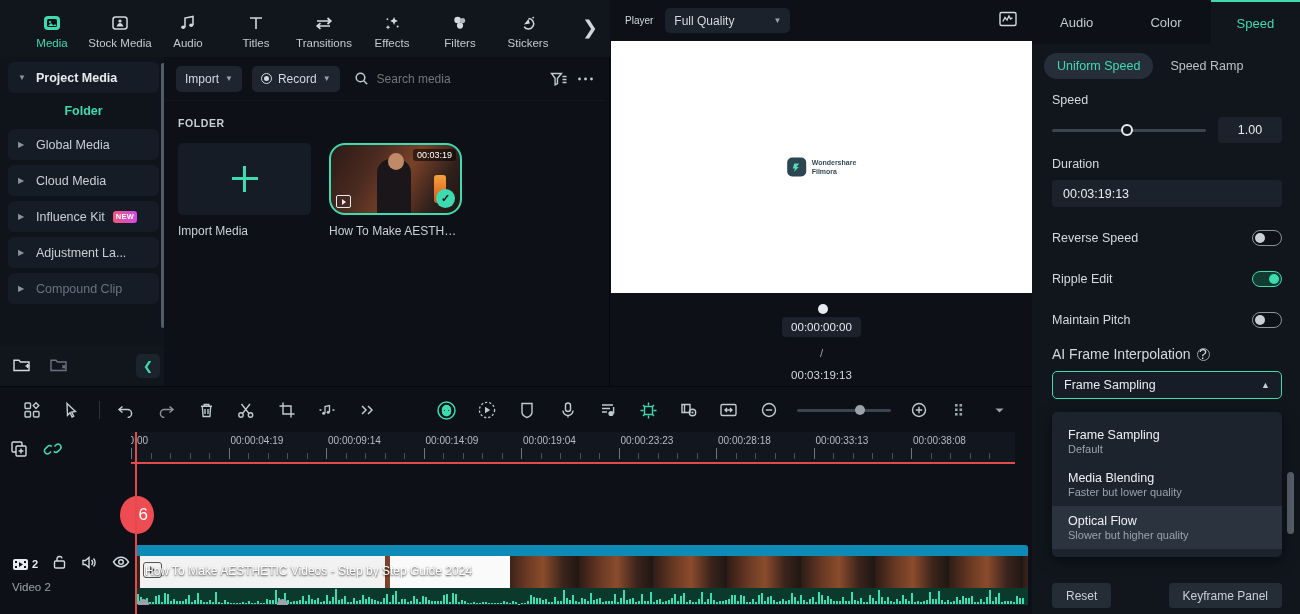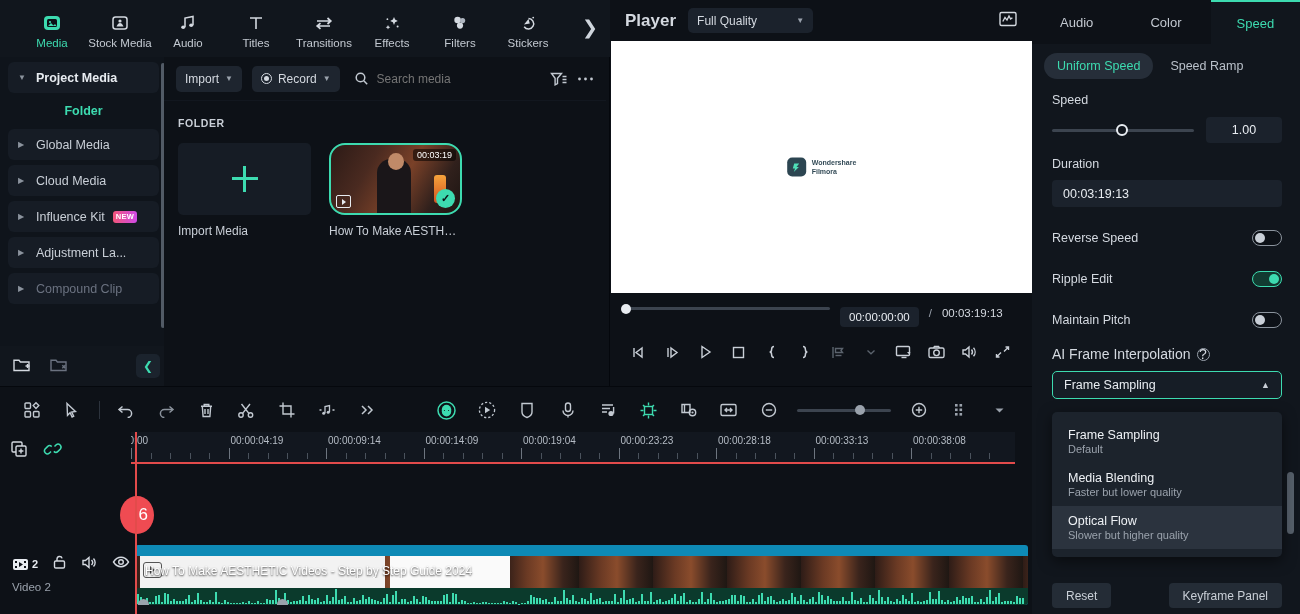--- a/index.html
+++ b/index.html
@@ -142,36 +142,36 @@
   .thumb-label {
     font-size: 12px; color: #c9cfd7; margin-top: 9px; white-space: nowrap;
     overflow: hidden; text-overflow: ellipsis; width: 133px;
   }
 
   
   .player {
     position: absolute; left: 611px; top: 0; width: 421px; height: 386px; background: #0d1117;
   }
   .player-head { height: 41px; display: flex; align-items: center; padding: 0 14px; gap: 12px; }
-  .player-head .plab { font-size: 17px; color: #d4d9e0; font-weight: bold; }
+  .player-head .plab { font-size: 10px; color: #d4d9e0; }
   .qual-select {
     height: 25px; border-radius: 5px; background: #1b222c; display: flex; align-items: center;
     justify-content: space-between; padding: 0 9px; width: 125px; font-size: 12px;
     color: #d4d9e0; cursor: pointer;
   }
   .qual-select .cv { font-size: 8px; color: #9aa2ac; }
   .scope-ic { margin-left: auto; cursor: pointer; color: #d4d9e0; }
   .canvas {
     position: absolute; left: 611px; top: 41px; width: 421px; height: 252px; background: #fff;
   }
   .wm { position: absolute; left: 50%; top: 50%; transform: translate(-50%,-50%); display: flex; align-items: center; gap: 6px; opacity: .9; }
   .wm-box { width: 19px; height: 19px; border-radius: 5px; background: #16313f; display:flex; align-items:center; justify-content:center; }
   .wm-txt { font-size: 7px; line-height: 1.25; color: #16313f; font-weight: bold; }
   .player-foot { position: absolute; left: 611px; top: 293px; width: 421px; height: 93px; background: #0d1117; }
-  .seek-row { display: flex; align-items: flex-start; padding: 14px 14px 0 14px; gap: 10px; }
+  .seek-row { display: flex; align-items: center; padding: 14px 14px 0 14px; gap: 10px; flex-direction: column; }
   .seek-track { flex: 1; height: 3px; background: #3c444f; border-radius: 2px; position: relative; max-width: 205px; }
   .seek-knob { position: absolute; left: -4px; top: -3.5px; width: 10px; height: 10px; border-radius: 50%; background: #e8ecf1; }
   .tc-cur {
     background: #1b222c; border-radius: 4px; padding: 4px 9px; font-size: 11.5px; color: #e8ecf1;
   }
   .tc-sep { font-size: 11.5px; color: #9aa2ac; }
   .tc-tot { font-size: 11.5px; color: #d4d9e0; }
   .transport {
     display: flex; align-items: center; gap: 0; padding: 13px 12px 0 12px; color: #c9cfd7;
   }
@@ -193,21 +193,21 @@
   }
   .seg.on { background: #262e39; color: #3ddbb0; }
   .fld-label { font-size: 12.5px; color: #d4d9e0; padding: 14px 0 0 20px; }
   .speed-row { display: flex; align-items: center; gap: 12px; padding: 10px 18px 0 20px; }
   .sp-track { flex: 1; height: 3px; background: #3c444f; border-radius: 2px; position: relative; }
   .sp-knob {
     position: absolute; left: 45%; top: -4.5px; width: 12px; height: 12px; border-radius: 50%;
     background: #11161d; border: 2px solid #e8ecf1;
   }
   .sp-val {
-    width: 76px; height: 26px; background: #1b222c; border-radius: 4px; display: flex;
+    width: 64px; height: 26px; background: #1b222c; border-radius: 4px; display: flex;
     align-items: center; justify-content: center; font-size: 12.5px; color: #e8ecf1;
   }
   .dur-box {
     margin: 9px 18px 0 20px; height: 27px; background: #1b222c; border-radius: 4px;
     display: flex; align-items: center; padding-left: 11px; font-size: 12.5px; color: #e8ecf1;
   }
   .tog-row {
     display: flex; align-items: center; justify-content: space-between;
     padding: 0 18px 0 20px; height: 41px;
   }

